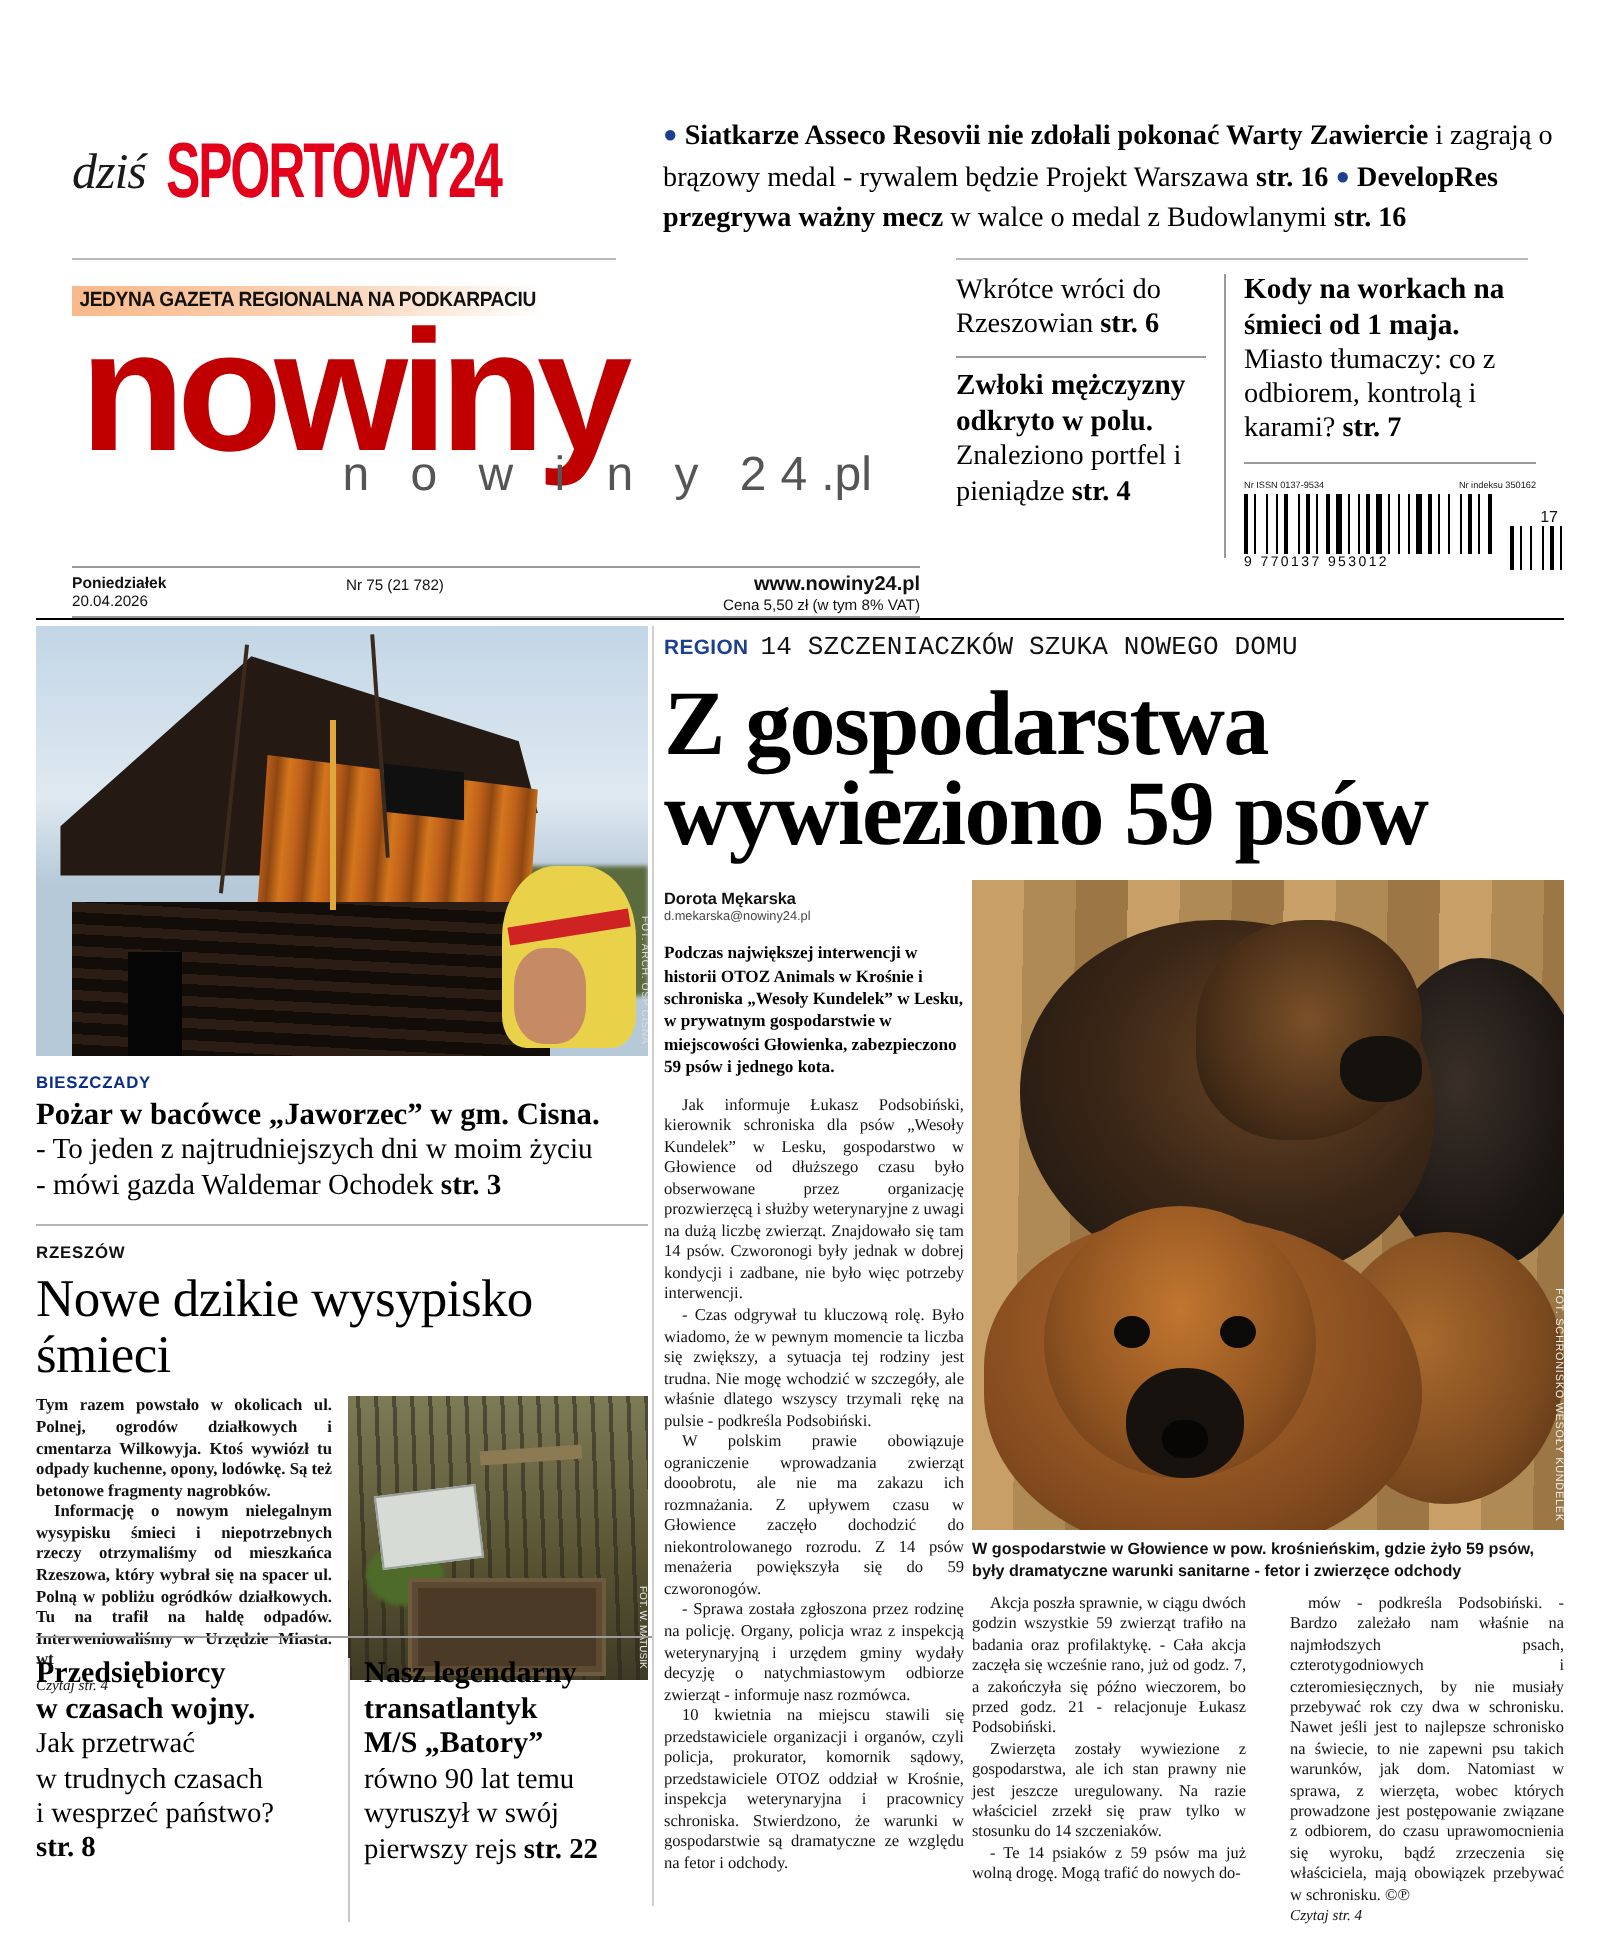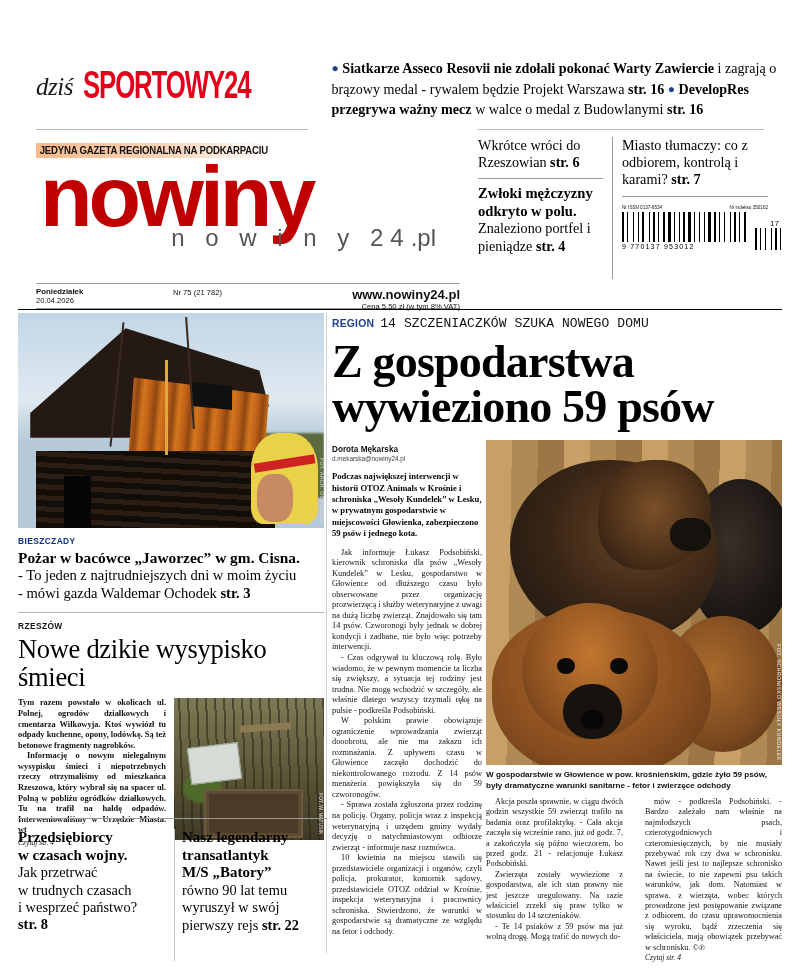--- a/index.html
+++ b/index.html
@@ -69,21 +69,21 @@
     position: absolute; left: 36px; top: 283px; width: 424px;
     border-top: 1px solid #9a9a9a; border-bottom: 1px solid #9a9a9a;
     padding: 3px 0 3px 0; height: 26px;
     font-family: "Liberation Sans", sans-serif; font-size: 7.6px; color: #111;
     display: flex; justify-content: space-between; align-items: flex-start;
   }
   .infoline .c1 { width: 130px; }
   .infoline .c1 b { font-size: 7.8px; }
   .infoline .c2 { width: 120px; padding-top: 1px; text-align: left; }
   .infoline .c3 { width: 160px; text-align: right; }
-  .infoline .c3 b { font-size: 13px; }
+  .infoline .c3 b { font-size: 10px; }
 
   
   .teasers { position: absolute; left: 478px; top: 137px; width: 290px; height: 142px; display: flex; }
   .teaser-col-l { width: 134px; padding-right: 9px; }
   .teaser-div { width: 1px; background:#9a9a9a; margin: 0 9px 0 0; }
   .teaser-col-r { width: 146px; }
   .tz-title {
     font-family: "Liberation Serif", serif; font-weight: 700;
     font-size: 14.6px; line-height: 1.20; color:#000;
   }
@@ -358,20 +358,21 @@
       </div>
       <div class="tsep"></div>
       <div>
         <div class="tz-title">Zwłoki mężczyzny odkryto w polu.</div>
         <div class="tz-sub"><span>Znaleziono portfel i pieniądze </span><b>str. 4</b></div>
       </div>
     </div>
     <div class="teaser-div"></div>
     <div class="teaser-col-r">
       <div>
+        <div class="tz-title">Kody na workach na śmieci od 1 maja.</div>
         <div class="tz-sub"><span>Miasto tłumaczy: co z odbiorem, kontrolą i karami? </span><b>str. 7</b></div>
       </div>
       <div class="tsep"></div>
       <div class="barcode-wrap">
         <div class="bc-meta">
           <span>Nr ISSN 0137-9534</span>
           <span>Nr indeksu 350162</span>
         </div>
         <div class="bc-row">
           <div>

